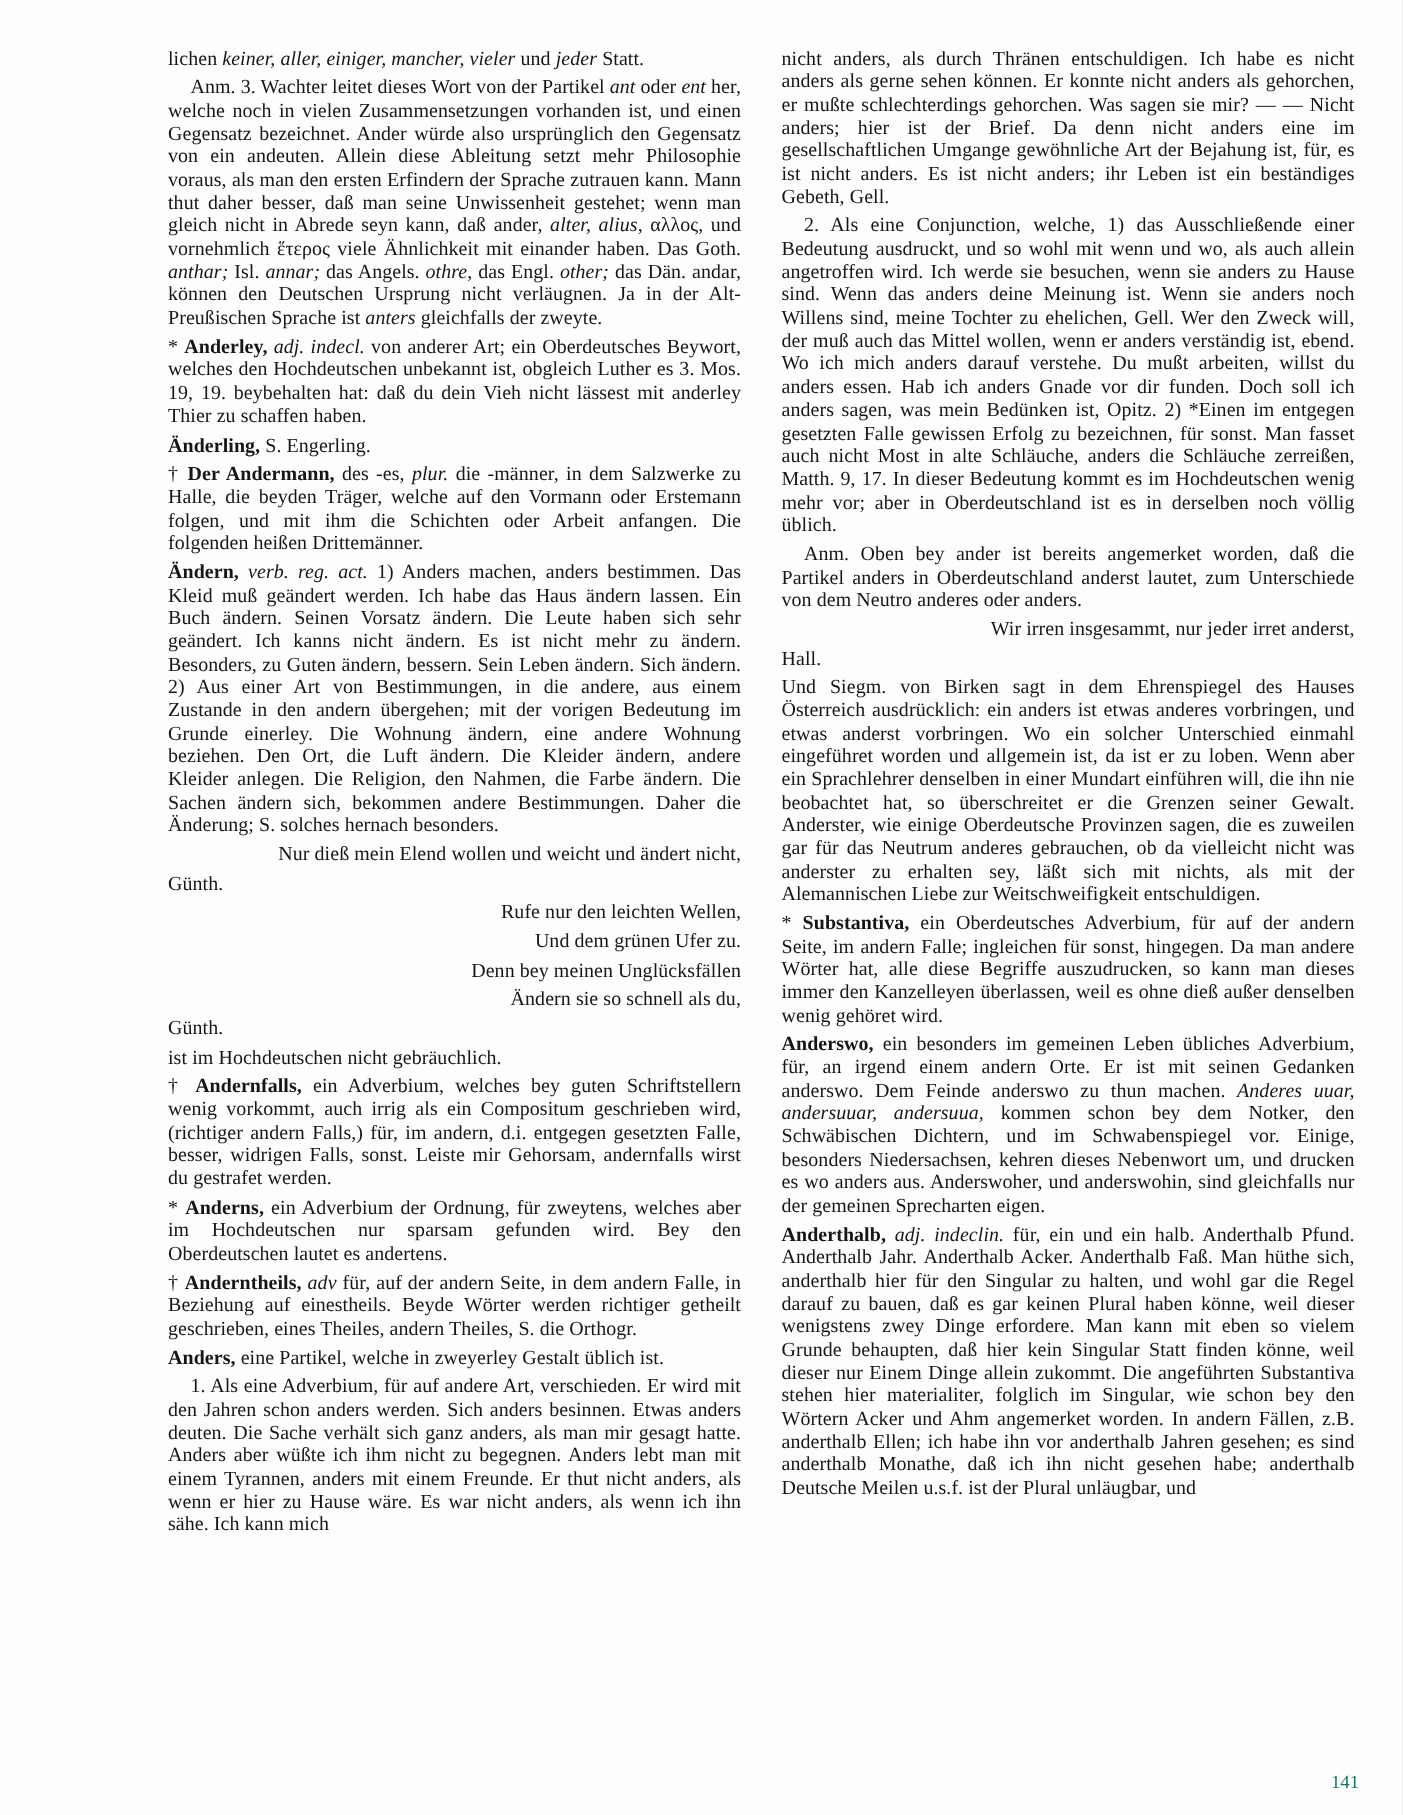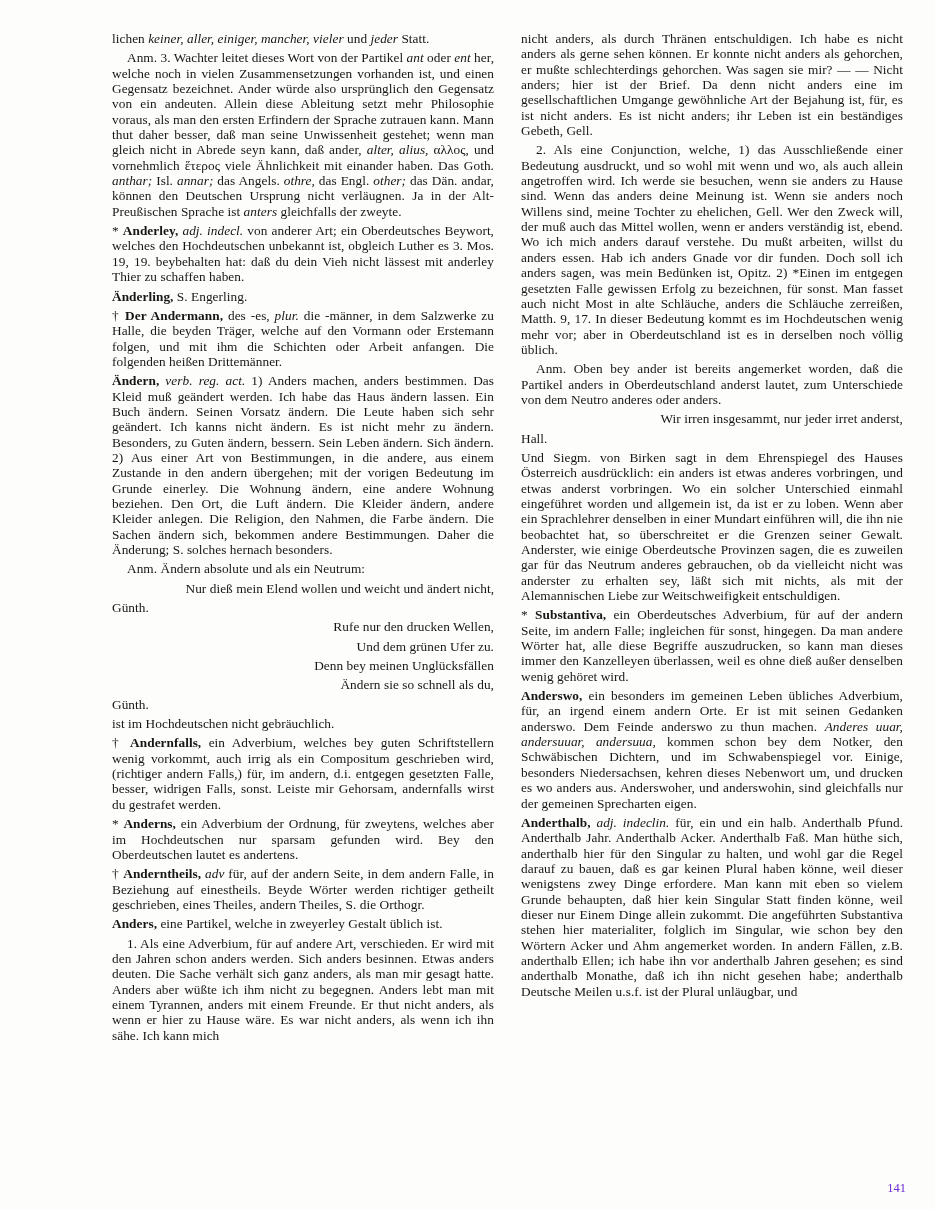--- a/index.html
+++ b/index.html
@@ -38,39 +38,38 @@
   p.indent { text-indent: 15px; }
   p.verse { text-align: right; padding-left: 15px; }
   p.attr { text-align: left; }
   b { font-weight: bold; }
   i { font-style: italic; }
   .page-number {
     position: absolute;
     right: 29px;
     bottom: 14px;
     font-size: 12.5px;
-    color: #6d28d9;
+    color: #0f766e;
   }
 </style>
 </head>
 <body>
 
 <div class="page">
   <div class="cols">
     <div class="col">
         <p class="body"><span>lichen </span><i>keiner, aller, einiger, mancher, vieler</i><span> und </span><i>jeder</i><span> Statt.</span></p>
         <p class="body indent"><span>Anm. 3. Wachter leitet dieses Wort von der Partikel </span><i>ant</i><span> oder </span><i>ent</i><span> her, welche noch in vielen Zusammensetzungen vorhanden ist, und einen Gegensatz bezeichnet. Ander würde also ursprünglich den Gegensatz von ein andeuten. Allein diese Ableitung setzt mehr Philosophie voraus, als man den ersten Erfindern der Sprache zutrauen kann. Mann thut daher besser, daß man seine Unwissenheit gestehet; wenn man gleich nicht in Abrede seyn kann, daß ander, </span><i>alter, alius,</i><span> αλλος, und vornehmlich ἕτερος viele Ähnlichkeit mit einander haben. Das Goth. </span><i>anthar;</i><span> Isl. </span><i>annar;</i><span> das Angels. </span><i>othre,</i><span> das Engl. </span><i>other;</i><span> das Dän. andar, können den Deutschen Ursprung nicht verläugnen. Ja in der Alt-Preußischen Sprache ist </span><i>anters</i><span> gleichfalls der zweyte.</span></p>
         <p class="body"><span>* </span><b>Anderley,</b><span> </span><i>adj. indecl.</i><span> von anderer Art; ein Oberdeutsches Beywort, welches den Hochdeutschen unbekannt ist, obgleich Luther es 3. Mos. 19, 19. beybehalten hat: daß du dein Vieh nicht lässest mit anderley Thier zu schaffen haben.</span></p>
         <p class="body"><b>Änderling,</b><span> S. Engerling.</span></p>
         <p class="body"><span>† </span><b>Der Andermann,</b><span> des -es, </span><i>plur.</i><span> die -männer, in dem Salzwerke zu Halle, die beyden Träger, welche auf den Vormann oder Erstemann folgen, und mit ihm die Schichten oder Arbeit anfangen. Die folgenden heißen Drittemänner.</span></p>
         <p class="body"><b>Ändern,</b><span> </span><i>verb. reg. act.</i><span> 1) Anders machen, anders bestimmen. Das Kleid muß geändert werden. Ich habe das Haus ändern lassen. Ein Buch ändern. Seinen Vorsatz ändern. Die Leute haben sich sehr geändert. Ich kanns nicht ändern. Es ist nicht mehr zu ändern. Besonders, zu Guten ändern, bessern. Sein Leben ändern. Sich ändern. 2) Aus einer Art von Bestimmungen, in die andere, aus einem Zustande in den andern übergehen; mit der vorigen Bedeutung im Grunde einerley. Die Wohnung ändern, eine andere Wohnung beziehen. Den Ort, die Luft ändern. Die Kleider ändern, andere Kleider anlegen. Die Religion, den Nahmen, die Farbe ändern. Die Sachen ändern sich, bekommen andere Bestimmungen. Daher die Änderung; S. solches hernach besonders.</span></p>
-        <p class="body indent"><span>Anm. Ändern absolute und als ein Neutrum:</span></p>
         <p class="verse"><span>Nur dieß mein Elend wollen und weicht und ändert nicht,</span></p>
         <p class="attr"><span>Günth.</span></p>
-        <p class="verse"><span>Rufe nur den drucken Wellen,</span></p>
+        <p class="verse"><span>Rufe nur den leichten Wellen,</span></p>
         <p class="verse"><span>Und dem grünen Ufer zu.</span></p>
         <p class="verse"><span>Denn bey meinen Unglücksfällen</span></p>
         <p class="verse"><span>Ändern sie so schnell als du,</span></p>
         <p class="attr"><span>Günth.</span></p>
         <p class="body"><span>ist im Hochdeutschen nicht gebräuchlich.</span></p>
         <p class="body"><span>† </span><b>Andernfalls,</b><span> ein Adverbium, welches bey guten Schriftstellern wenig vorkommt, auch irrig als ein Compositum geschrieben wird, (richtiger andern Falls,) für, im andern, d.i. entgegen gesetzten Falle, besser, widrigen Falls, sonst. Leiste mir Gehorsam, andernfalls wirst du gestrafet werden.</span></p>
         <p class="body"><span>* </span><b>Anderns,</b><span> ein Adverbium der Ordnung, für zweytens, welches aber im Hochdeutschen nur sparsam gefunden wird. Bey den Oberdeutschen lautet es andertens.</span></p>
         <p class="body"><span>† </span><b>Anderntheils,</b><span> </span><i>adv</i><span> für, auf der andern Seite, in dem andern Falle, in Beziehung auf einestheils. Beyde Wörter werden richtiger getheilt geschrieben, eines Theiles, andern Theiles, S. die Orthogr.</span></p>
         <p class="body"><b>Anders,</b><span> eine Partikel, welche in zweyerley Gestalt üblich ist.</span></p>
         <p class="body indent"><span>1. Als eine Adverbium, für auf andere Art, verschieden. Er wird mit den Jahren schon anders werden. Sich anders besinnen. Etwas anders deuten. Die Sache verhält sich ganz anders, als man mir gesagt hatte. Anders aber wüßte ich ihm nicht zu begegnen. Anders lebt man mit einem Tyrannen, anders mit einem Freunde. Er thut nicht anders, als wenn er hier zu Hause wäre. Es war nicht anders, als wenn ich ihn sähe. Ich kann mich</span></p>

